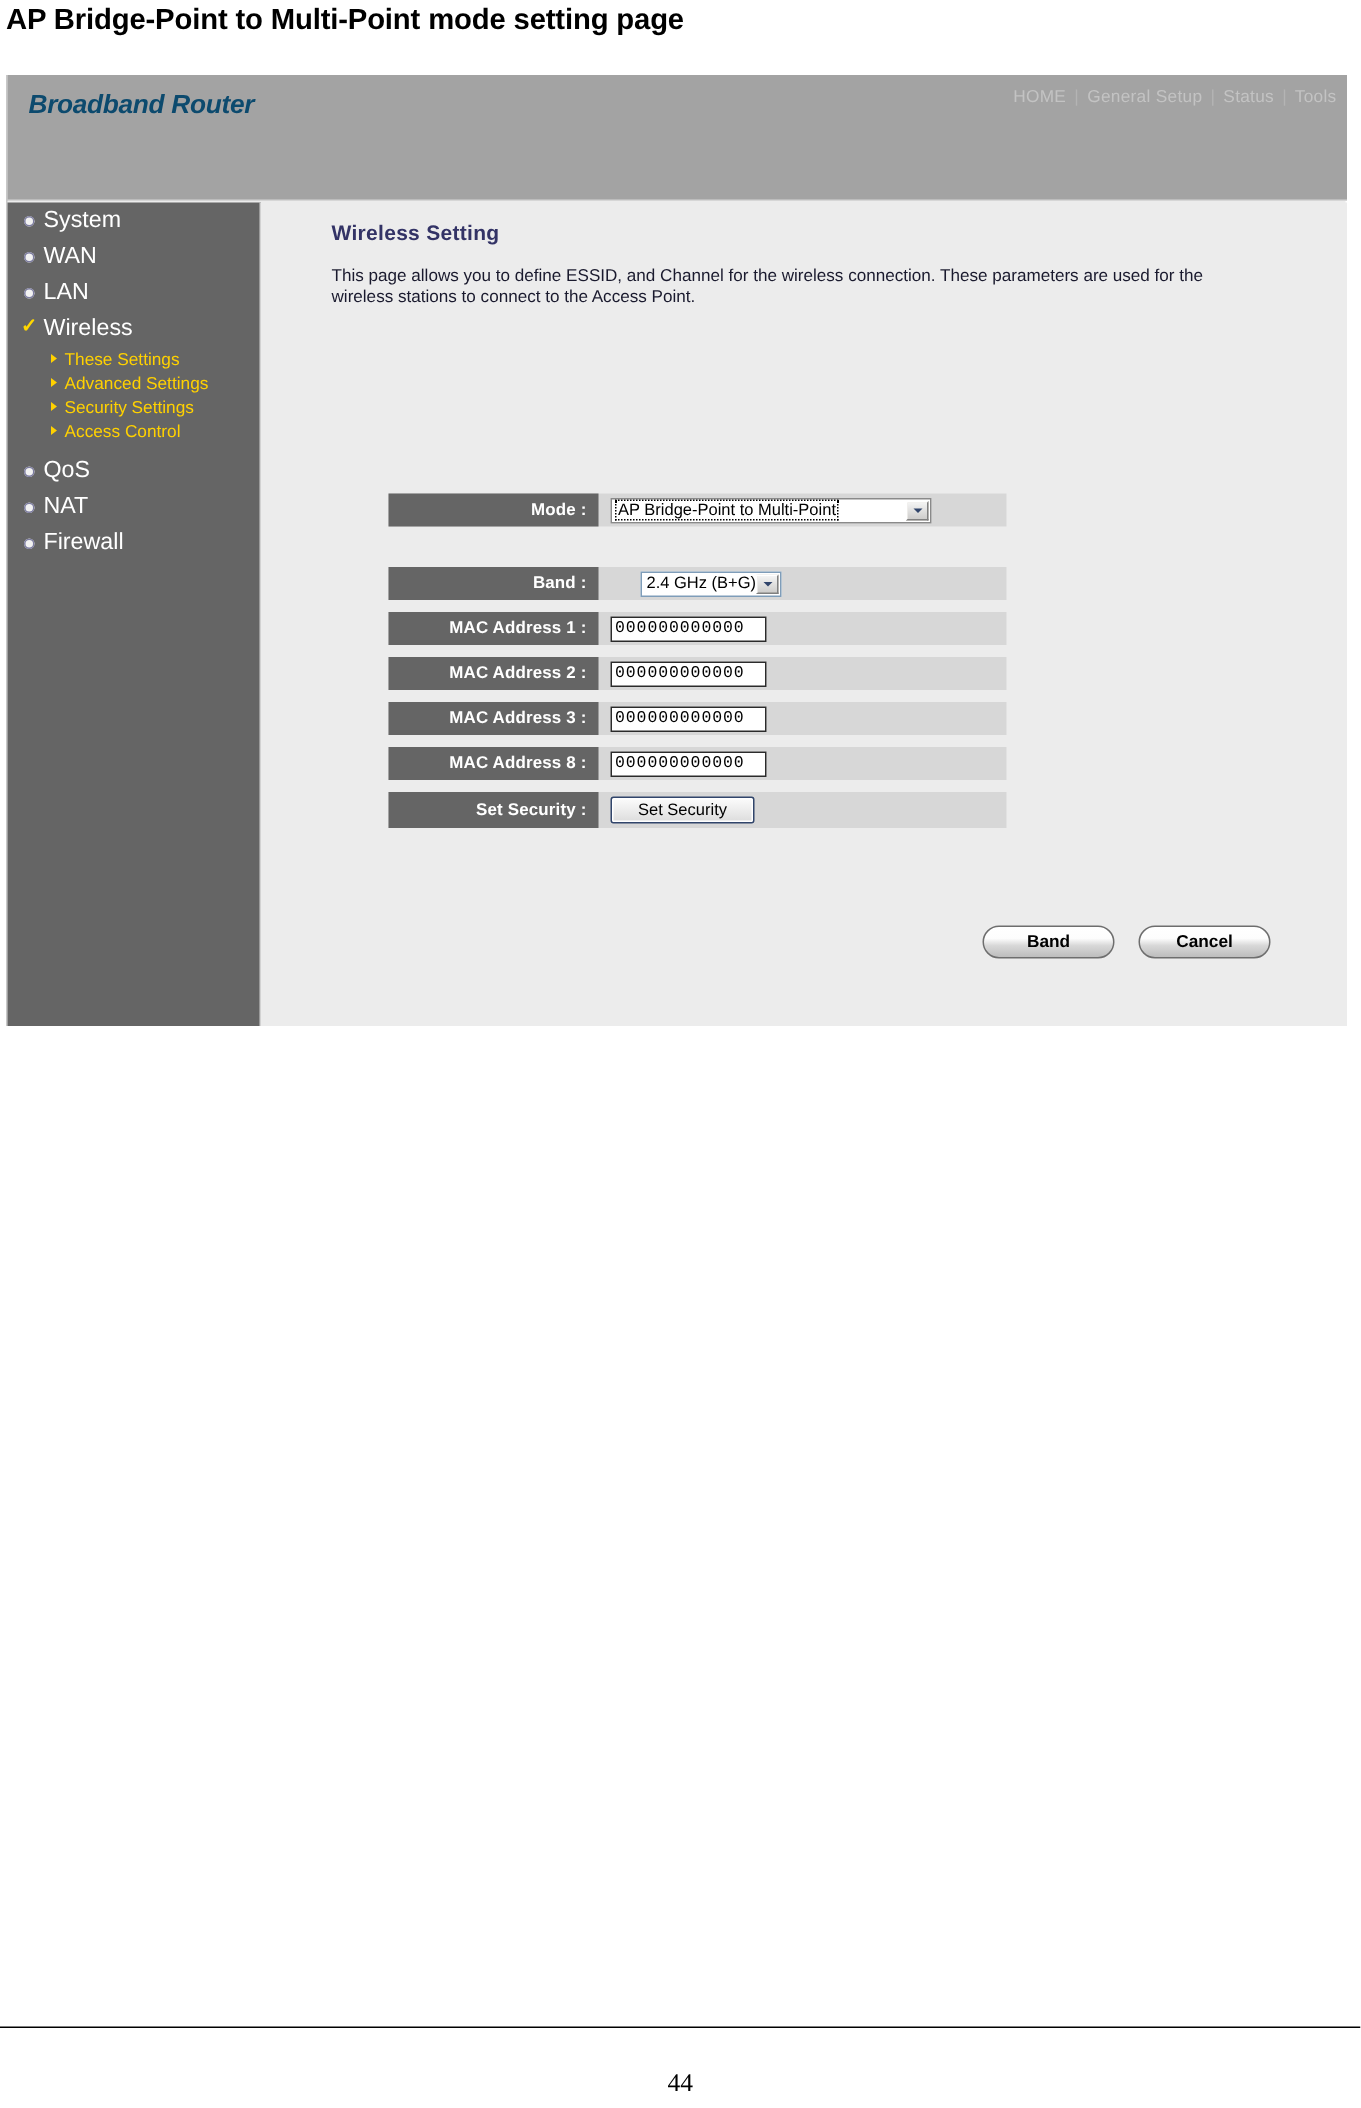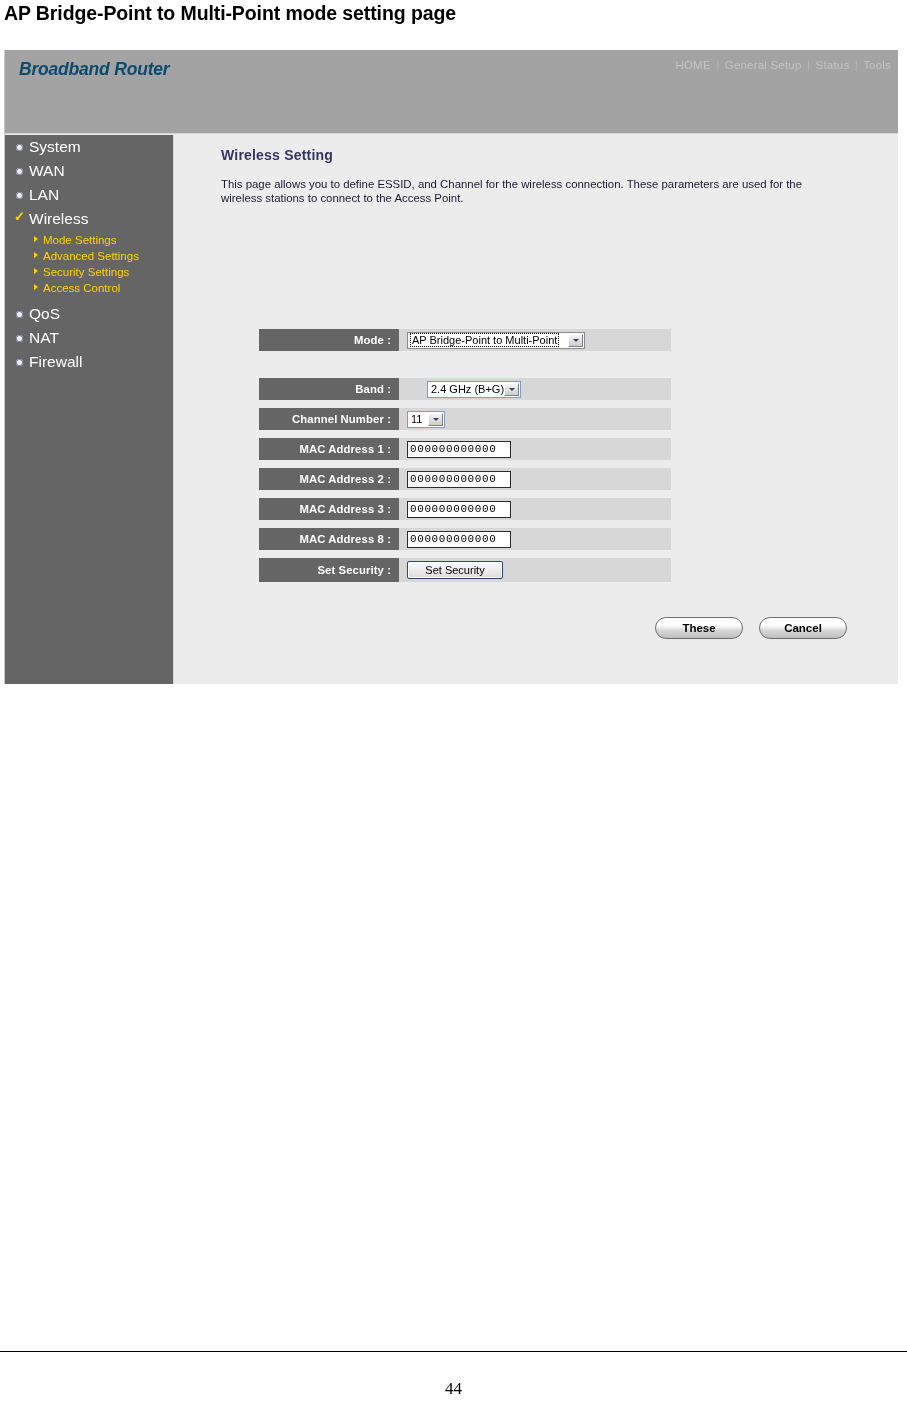--- a/index.html
+++ b/index.html
@@ -247,21 +247,21 @@
     align-items: center;
     justify-content: center;
   }
   .sel-arrow i {
     display: block;
     width: 0; height: 0;
     border-left: 3.5px solid transparent;
     border-right: 3.5px solid transparent;
     border-top: 3.5px solid #31456b;
   }
-  .sel-mode { width: 178px; }
+  .sel-mode { width: 214px; }
   .sel-band { width: 94px; margin-left: 20px; }
   .sel-chan { width: 38px; }
 
   
   .txt {
     width: 104px;
     height: 17px;
     box-sizing: border-box;
     border: 1px solid #2b2b2b;
     background: #ffffff;
@@ -376,21 +376,21 @@
     </div>
 
     <div class="nav-top active">
       <span class="check">✓</span>
       <span>Wireless</span>
     </div>
 
     <div class="nav-sub-wrap">
       <div class="nav-sub">
         <span class="arrow"></span>
-        <span>Mode Settings</span>
+        <span>These Settings</span>
       </div>
       <div class="nav-sub">
         <span class="arrow"></span>
         <span>Advanced Settings</span>
       </div>
       <div class="nav-sub">
         <span class="arrow"></span>
         <span>Security Settings</span>
       </div>
       <div class="nav-sub">
@@ -440,31 +440,20 @@
         <div class="fctl">
           <div class="sel sel-band">
             <span class="sel-text">2.4 GHz (B+G)</span>
             <span class="sel-arrow">
                 <i></i>
               </span>
           </div>
         </div>
       </div>
 
-      <div class="frow">
-        <div class="flabel">Channel Number :</div>
-        <div class="fctl">
-          <div class="sel sel-chan">
-            <span class="sel-text">11</span>
-            <span class="sel-arrow">
-                <i></i>
-              </span>
-          </div>
-        </div>
-      </div>
 
       <div class="frow">
         <div class="flabel">MAC Address 1 :</div>
         <div class="fctl">
           <input class="txt" type="text" value="000000000000" style="">
         </div>
       </div>
 
       <div class="frow">
         <div class="flabel">MAC Address 2 :</div>
@@ -490,21 +479,21 @@
       <div class="frow tall">
         <div class="flabel">Set Security :</div>
         <div class="fctl">
           <div class="btn-inner">Set Security</div>
         </div>
       </div>
 
     </div>
 
     <div class="actions">
-      <div class="pill apply">These</div>
+      <div class="pill apply">Band</div>
       <div class="pill cancel">Cancel</div>
     </div>
 
   </div>
 </div>
 
 <div class="footer-rule"></div>
 <div class="folio">44</div>
 
 </body></html>

